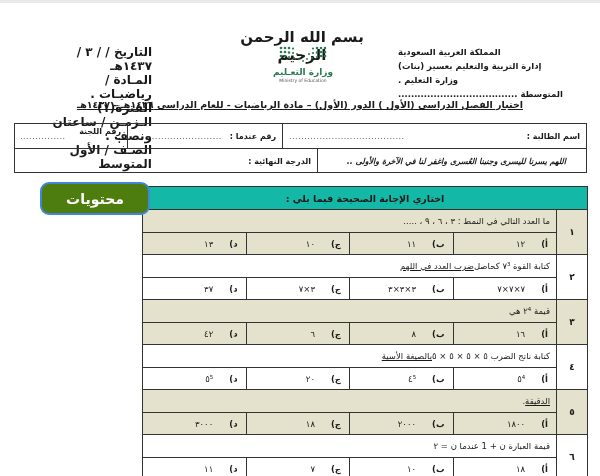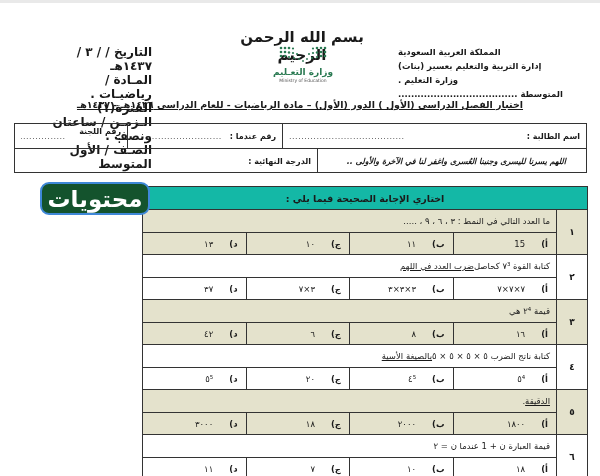--- a/index.html
+++ b/index.html
@@ -50,22 +50,22 @@
     box-sizing:border-box; padding:0 6px;
     font-size:8px; font-weight:bold; display:flex; align-items:center;
   }
   .info .cell + .cell { border-right:1px solid #333; }
   .dots { color:#555; font-weight:normal; margin-right:8px; letter-spacing:0.5px; }
   .prayer { font-weight:normal; font-style:italic; font-size:8px; }
 
   
   .badge {
     position:absolute; left:40px; top:182px; width:110px; height:33px;
-    background:#14532d; border:2px solid #3f88d8; border-radius:9px; box-sizing:border-box;
-    color:#fff; font-size:23px; font-weight:bold;
+    background:#4d7c0f; border:2px solid #3f88d8; border-radius:9px; box-sizing:border-box;
+    color:#fff; font-size:14px; font-weight:bold;
     display:flex; align-items:center; justify-content:center; direction: rtl;
     z-index:5;
   }
 
   
   .qtable {
     position:absolute; left:142px; top:186px; width:446px;
     border:1px solid #333; box-sizing:border-box; border-bottom:none;
     direction: rtl;
   }
@@ -186,21 +186,21 @@
 
   <div class="qrow shaded">
     <div class="qnum">١</div>
     <div class="qbody">
       <div class="qtext">
         <span>ما العدد التالي في النمط :     ٣ ، ٦ ، ٩ ، .....</span>
       </div>
       <div class="opts">
         <div class="opt">
             <span class="letter">أ)</span>
-            <span>15</span>
+            <span>١٢</span>
           </div>
         <div class="opt">
             <span class="letter">ب)</span>
             <span>١١</span>
           </div>
         <div class="opt">
             <span class="letter">ج)</span>
             <span>١٠</span>
           </div>
         <div class="opt">

